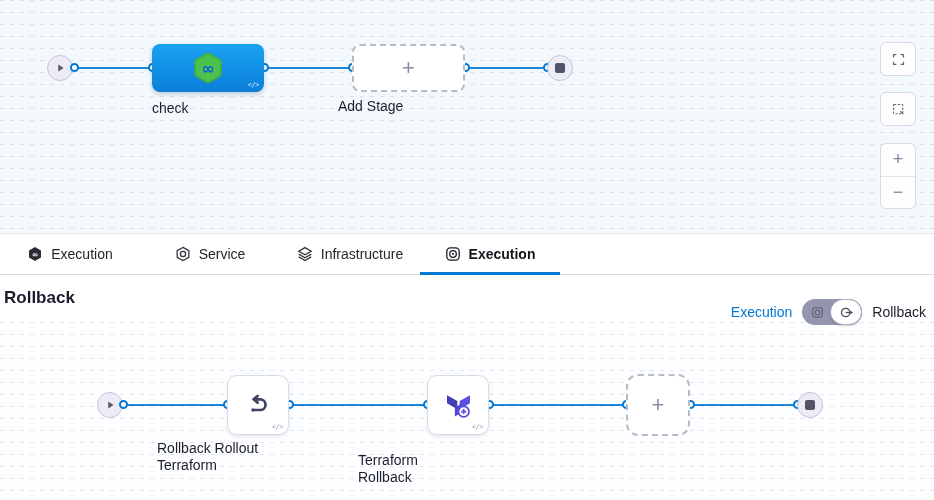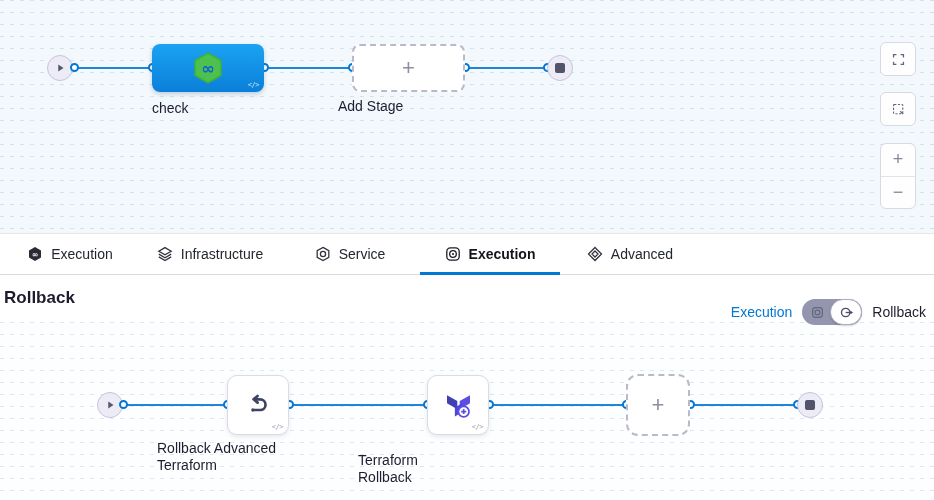--- a/index.html
+++ b/index.html
@@ -202,48 +202,41 @@
   <div class="tab-bar">
     <div class="tab">
       <svg width="16" height="16" viewBox="0 0 16 16">
         <polygon points="8,1 14,4.5 14,11.5 8,15 2,11.5 2,4.5" fill="#2B2B36"></polygon>
         <text x="8" y="10.6" text-anchor="middle" font-family="DejaVu Sans, sans-serif" font-size="7.5" font-weight="bold" fill="#fff">∞</text>
       </svg>
       <span>Execution</span>
     </div>
     <div class="tab">
       <svg width="16" height="16" viewBox="0 0 16 16" fill="none" stroke="#33343E" stroke-width="1.3">
+        <polygon points="8,1.4 13.8,4.7 13.8,11.3 8,14.6 2.2,11.3 2.2,4.7"></polygon>
+        <circle cx="8" cy="8" r="2.6"></circle>
+      </svg>
+      <span>Service</span>
+    </div>
+    <div class="tab">
+      <svg width="16" height="16" viewBox="0 0 16 16" fill="none" stroke="#33343E" stroke-width="1.3">
         <polygon points="8,1.6 14.2,5.2 8,8.8 1.8,5.2"></polygon>
         <path d="M1.8 8.1 L8 11.7 L14.2 8.1"></path>
         <path d="M1.8 10.9 L8 14.5 L14.2 10.9"></path>
       </svg>
       <span>Infrastructure</span>
-    </div>
-    <div class="tab">
-      <svg width="16" height="16" viewBox="0 0 16 16" fill="none" stroke="#33343E" stroke-width="1.3">
-        <polygon points="8,1.4 13.8,4.7 13.8,11.3 8,14.6 2.2,11.3 2.2,4.7"></polygon>
-        <circle cx="8" cy="8" r="2.6"></circle>
-      </svg>
-      <span>Service</span>
     </div>
     <div class="tab active">
       <svg width="16" height="16" viewBox="0 0 16 16" fill="none" stroke="#1B1C26" stroke-width="1.3">
         <rect x="1.8" y="1.8" width="12.4" height="12.4" rx="3.6"></rect>
         <circle cx="8" cy="8" r="3.3"></circle>
         <circle cx="8" cy="8" r="1" fill="#1B1C26" stroke="none"></circle>
       </svg>
       <span>Execution</span>
       <div class="tab-underline"></div>
-    </div>
-    <div class="tab">
-      <svg width="16" height="16" viewBox="0 0 16 16" fill="none" stroke="#33343E" stroke-width="1.3">
-        <polygon points="8,1.5 14.5,8 8,14.5 1.5,8"></polygon>
-        <polygon points="8,5 11,8 8,11 5,8"></polygon>
-      </svg>
-      <span>Advanced</span>
     </div>
   </div>
 
   <div class="section-header">
     <div class="section-title">Rollback</div>
     <div class="toggle-row">
       <span class="toggle-link">Execution</span>
       <div class="toggle-pill">
         <span class="toggle-left-ic">
           <svg width="13" height="13" viewBox="0 0 16 16" fill="none" stroke="#3F415A" stroke-width="1.5">
@@ -287,21 +280,21 @@
 
     <div class="abs step-node" style="left:227px; top:53px;">
       <svg width="27" height="27" viewBox="0 0 24 24" fill="none" stroke="#3F4461" stroke-width="2.4" stroke-linecap="round" stroke-linejoin="round">
         <path d="M9 6.5 H13.5 a4.75 4.75 0 0 1 0 9.5 H8.2"></path>
         <polyline points="11.2,3.6 7.6,6.5 11.2,9.4"></polyline>
         <circle cx="7" cy="16" r="1.5" fill="#3F4461" stroke="none"></circle>
       </svg>
       <span class="code-glyph code-on-white">&lt;/&gt;</span>
     </div>
     <div class="abs node-label" style="left:157px; top:118px; width:200px;">
-      <div>Rollback Advanced</div>
+      <div>Rollback Rollout</div>
       <div>Terraform</div>
     </div>
 
     <div class="abs step-node" style="left:427px; top:53px;">
       <svg width="29" height="29" viewBox="0 0 24 24">
         <polygon points="2.5,3.5 11,8.3 11,15 2.5,10.2" fill="#4040B2"></polygon>
         <polygon points="21.5,3.5 13,8.3 13,15 21.5,10.2" fill="#5C4EE5"></polygon>
         <polygon points="9,13.6 15,10.2 15,17.6 9,21" fill="#4F46D6"></polygon>
         <circle cx="16.3" cy="17" r="4.4" fill="#fff" stroke="#5C4EE5" stroke-width="1.5"></circle>
         <path d="M16.3 14.9 V19.1 M14.2 17 H18.4" stroke="#5C4EE5" stroke-width="1.4"></path>

